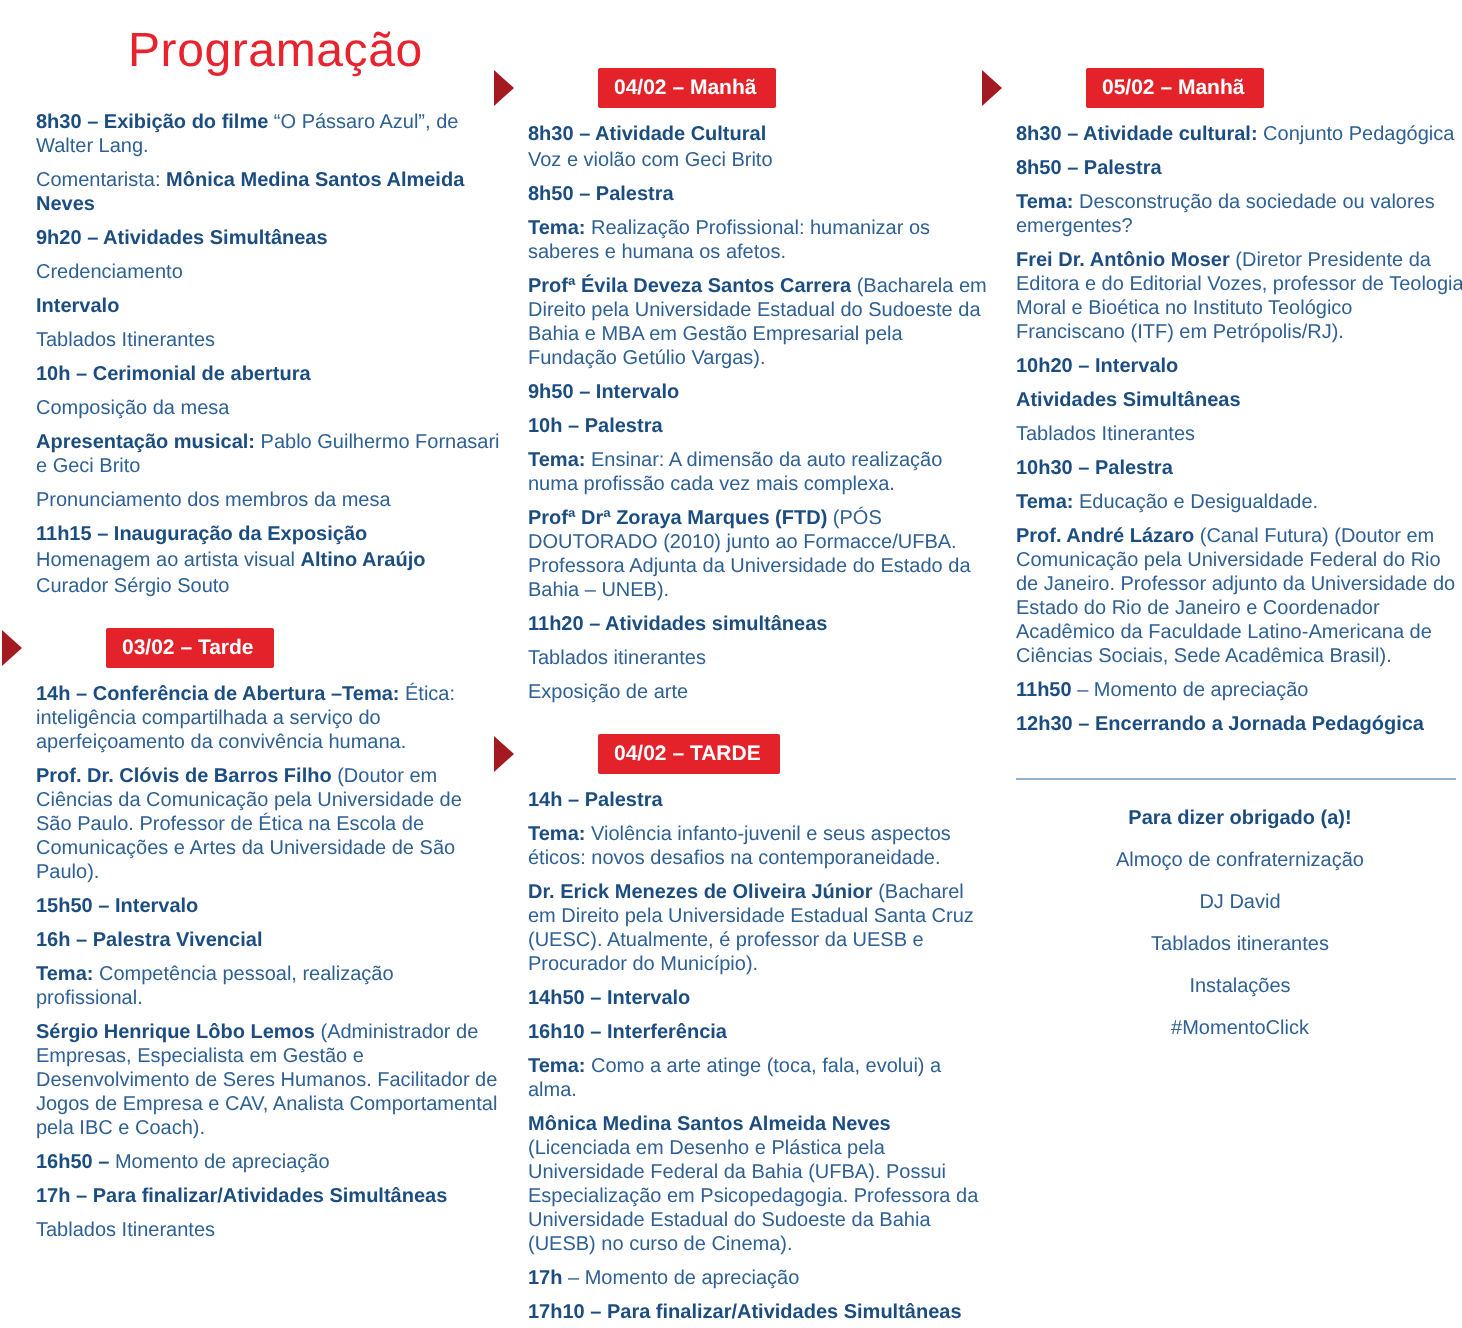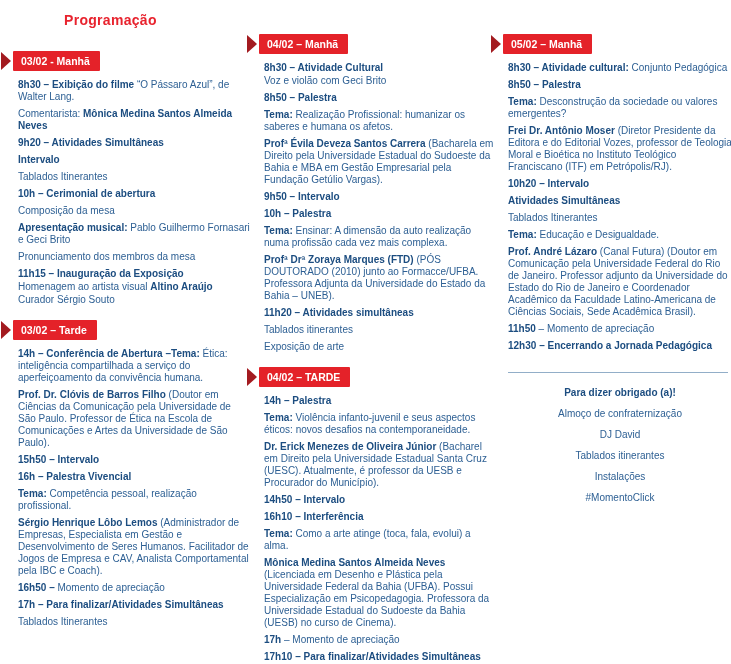--- a/index.html
+++ b/index.html
@@ -9,22 +9,22 @@
     height: 664px;
     background: #ffffff;
     font-family: "Liberation Sans", sans-serif;
     overflow: hidden;
   }
   .page-title {
     position: absolute;
     left: 64px;
     top: 12px;
     margin: 0;
-    font-size: 14px;
-    font-weight: bold;
+    font-size: 24px;
+    font-weight: normal;
     color: #e8232e;
     letter-spacing: 0.3px;
   }
   .columns {
     position: absolute;
     top: 34px;
     left: 18px;
     right: 4px;
     display: flex;
     gap: 14px;
@@ -33,20 +33,21 @@
   .column { width: 232px; flex: 0 0 auto; }
   .column:nth-child(2) { width: 230px; }
   .column:nth-child(3) { width: 224px; }
   .column:nth-child(1) { padding-top: 17px; }
   .section + .section { margin-top: 14px; }
   .badge {
     display: flex;
     align-items: center;
     margin-left: -17px;
     margin-bottom: 8px;
+    gap: 40px;
   }
   .badge-arrow {
     width: 0; height: 0;
     border-top: 9px solid transparent;
     border-bottom: 9px solid transparent;
     border-left: 10px solid #a31b20;
     margin-right: 2px;
     flex: 0 0 auto;
   }
   .badge-label {
@@ -77,27 +78,24 @@
   }
 </style>
 </head>
 <body>
 
 <div class="page">
   <h1 class="page-title">Programação</h1>
   <div class="columns" id="columns">
       <div class="column">
         <div class="section">
-          <div class="badge">
-            <span class="badge-arrow"></span>
-            <span class="badge-label">03/02 - Manhã</span>
-          </div>
           <p class="item"><span class="b">8h30 – Exibição do filme</span><span class="r"> “O Pássaro Azul”, de Walter Lang.</span></p>
           <p class="item"><span class="r">Comentarista: </span><span class="b">Mônica Medina Santos Almeida Neves</span></p>
           <p class="item"><span class="b">9h20 – Atividades Simultâneas</span></p>
+          <p class="item"><span class="r">Credenciamento</span></p>
           <p class="item"><span class="b">Intervalo</span></p>
           <p class="item"><span class="r">Tablados Itinerantes</span></p>
           <p class="item"><span class="b">10h – Cerimonial de abertura</span></p>
           <p class="item"><span class="r">Composição da mesa</span></p>
           <p class="item"><span class="b">Apresentação musical:</span><span class="r"> Pablo Guilhermo Fornasari e Geci Brito</span></p>
           <p class="item"><span class="r">Pronunciamento dos membros da mesa</span></p>
           <p class="item"><span class="b">11h15 – Inauguração da Exposição</span></p>
           <p class="item tight"><span class="r">Homenagem ao artista visual </span><span class="b">Altino Araújo</span></p>
           <p class="item tight"><span class="r">Curador Sérgio Souto</span></p>
         </div>
@@ -158,20 +156,21 @@
             <span class="badge-arrow"></span>
             <span class="badge-label">05/02 – Manhã</span>
           </div>
           <p class="item"><span class="b">8h30 – Atividade cultural:</span><span class="r"> Conjunto Pedagógica</span></p>
           <p class="item"><span class="b">8h50 – Palestra</span></p>
           <p class="item"><span class="b">Tema:</span><span class="r"> Desconstrução da sociedade ou valores emergentes?</span></p>
           <p class="item"><span class="b">Frei Dr. Antônio Moser</span><span class="r"> (Diretor Presidente da Editora e do Editorial Vozes, professor de Teologia Moral e Bioética no Instituto Teológico Franciscano (ITF) em Petrópolis/RJ).</span></p>
           <p class="item"><span class="b">10h20 – Intervalo</span></p>
           <p class="item"><span class="b">Atividades Simultâneas</span></p>
           <p class="item"><span class="r">Tablados Itinerantes</span></p>
+          <p class="item"><span class="b">10h30 – Palestra</span></p>
           <p class="item"><span class="b">Tema:</span><span class="r"> Educação e Desigualdade.</span></p>
           <p class="item"><span class="b">Prof. André Lázaro</span><span class="r"> (Canal Futura) (Doutor em Comunicação pela Universidade Federal do Rio de Janeiro. Professor adjunto da Universidade do Estado do Rio de Janeiro e Coordenador Acadêmico da Faculdade Latino-Americana de Ciências Sociais, Sede Acadêmica Brasil).</span></p>
           <p class="item"><span class="b">11h50</span><span class="r"> – Momento de apreciação</span></p>
           <p class="item"><span class="b">12h30 – Encerrando a Jornada Pedagógica</span></p>
         </div>
         <div class="section footer-section">
           <div class="divider"></div>
           <p class="item"><span class="b">Para dizer obrigado (a)!</span></p>
           <p class="item"><span class="r">Almoço de confraternização</span></p>
           <p class="item"><span class="r">DJ David</span></p>

